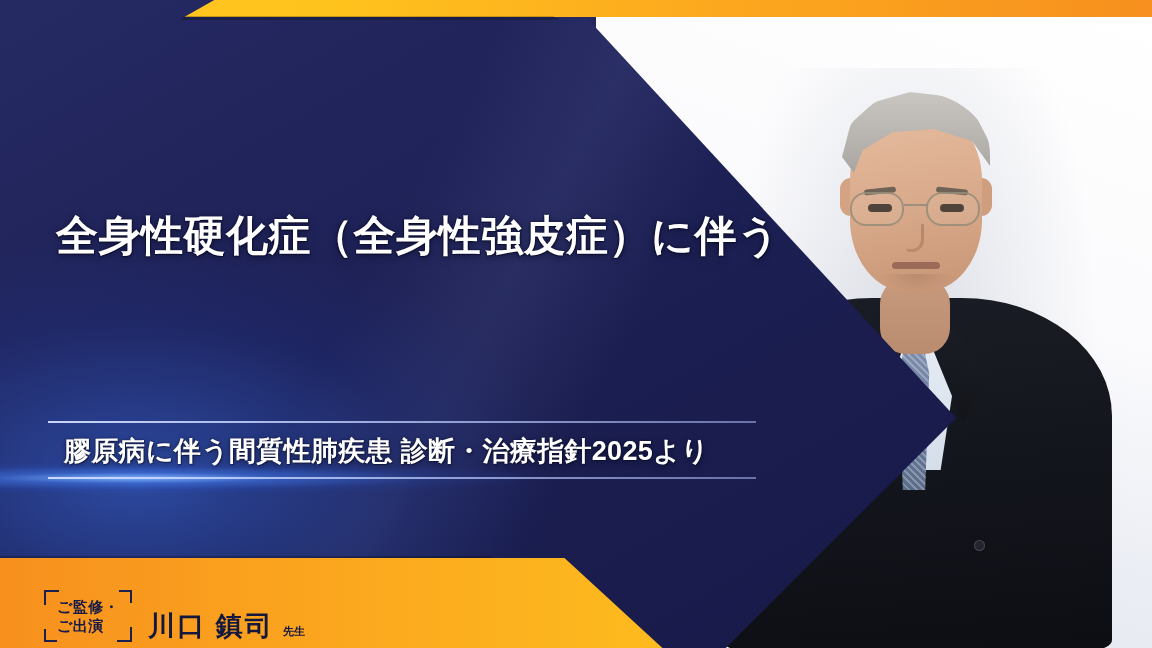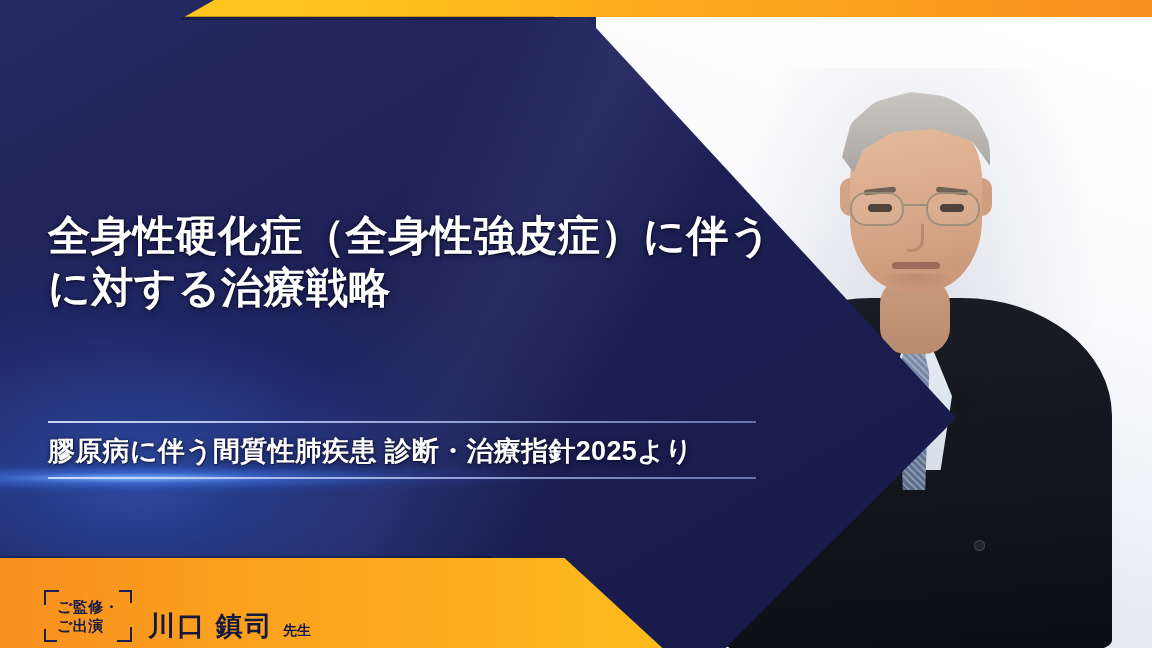--- a/index.html
+++ b/index.html
@@ -117,21 +117,21 @@
     width: 700px;
     height: 4px;
     background: rgba(0,0,0,0.25);
     clip-path: polygon(0% 0%, 70.0% 0%, 70.6% 100%, 0% 100%);
     pointer-events: none;
   }
 
   
   .title-block {
     position: absolute;
-    left: 48px;
+    left: 56px;
     top: 210px;
     width: 760px;
   }
   .title-line {
     color: #ffffff;
     font-weight: 700;
     font-size: 42px;
     line-height: 52px;
     letter-spacing: 0.5px;
     white-space: nowrap;
@@ -156,21 +156,21 @@
     left: 0px;
     top: 463px;
     width: 520px;
     height: 30px;
     background: radial-gradient(ellipse at 26% 50%, rgba(125,180,255,0.95) 0%, rgba(70,130,250,0.45) 26%, rgba(40,90,220,0.12) 55%, rgba(0,0,0,0) 78%);
     pointer-events: none;
   }
 
   .subtitle {
     position: absolute;
-    left: 48px;
+    left: 64px;
     top: 432px;
     color: #ffffff;
     font-weight: 700;
     font-size: 27px;
     line-height: 38px;
     letter-spacing: 0.3px;
     white-space: nowrap;
     text-shadow:
       0 0 2px rgba(10,12,40,0.80),
       1px 1px 0 rgba(10,12,40,0.45),
@@ -240,21 +240,21 @@
     margin-top: 20px;
   }
   .credit-name {
     font-weight: 700;
     font-size: 27px;
     line-height: 31px;
     letter-spacing: 2px;
   }
   .credit-honorific {
     font-weight: 700;
-    font-size: 14px;
+    font-size: 11px;
     line-height: 20px;
   }
 
   
   .portrait {
     position: absolute;
     right: 88px;
     top: 28px;
     width: 300px;
     height: 620px;
@@ -464,21 +464,20 @@
   </div>
 
   <div class="navy-shape"></div>
   <div class="navy-shape-sheen"></div>
 
   <div class="top-band"></div>
   <div class="top-band-shadow"></div>
 
   <div class="title-block">
     <div class="title-line">全身性硬化症（全身性強皮症）に伴う</div>
-    <div class="title-line">に対する治療戦略</div>
   </div>
 
   <div class="rule rule-top"></div>
   <div class="subtitle">膠原病に伴う間質性肺疾患 診断・治療指針2025より</div>
   <div class="rule-bottom-glow"></div>
   <div class="rule rule-bottom"></div>
 
   <div class="bottom-band-top-shadow"></div>
   <div class="bottom-band"></div>
 

